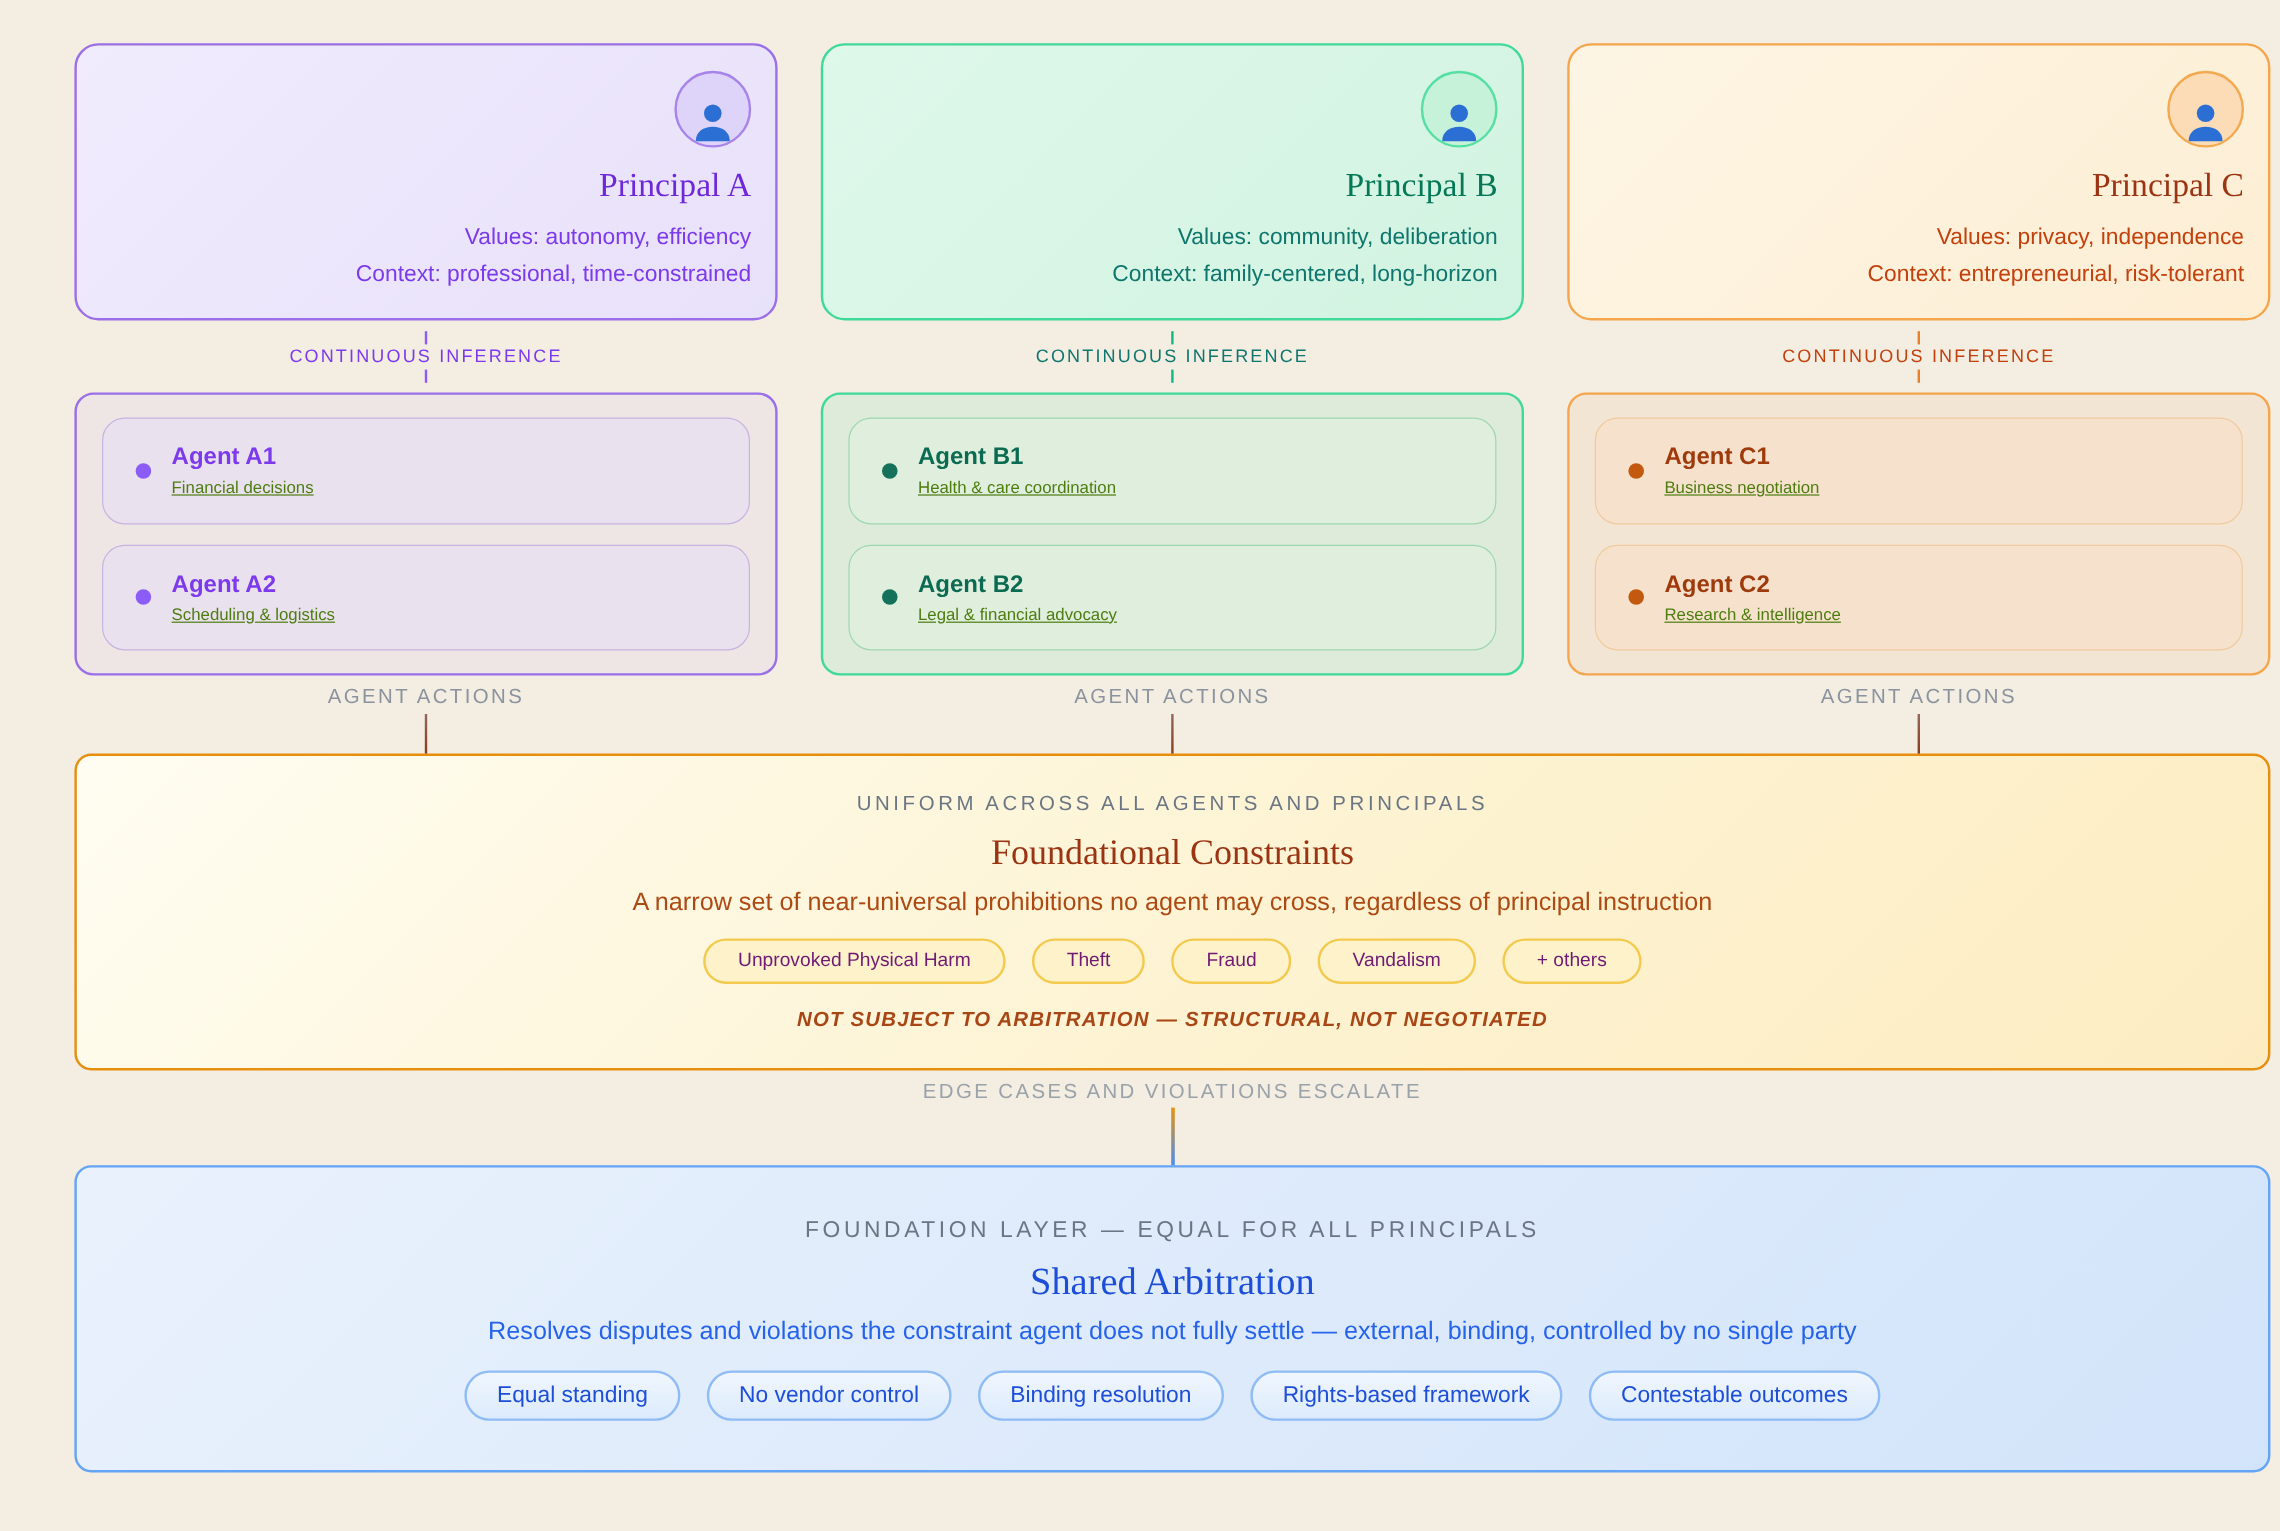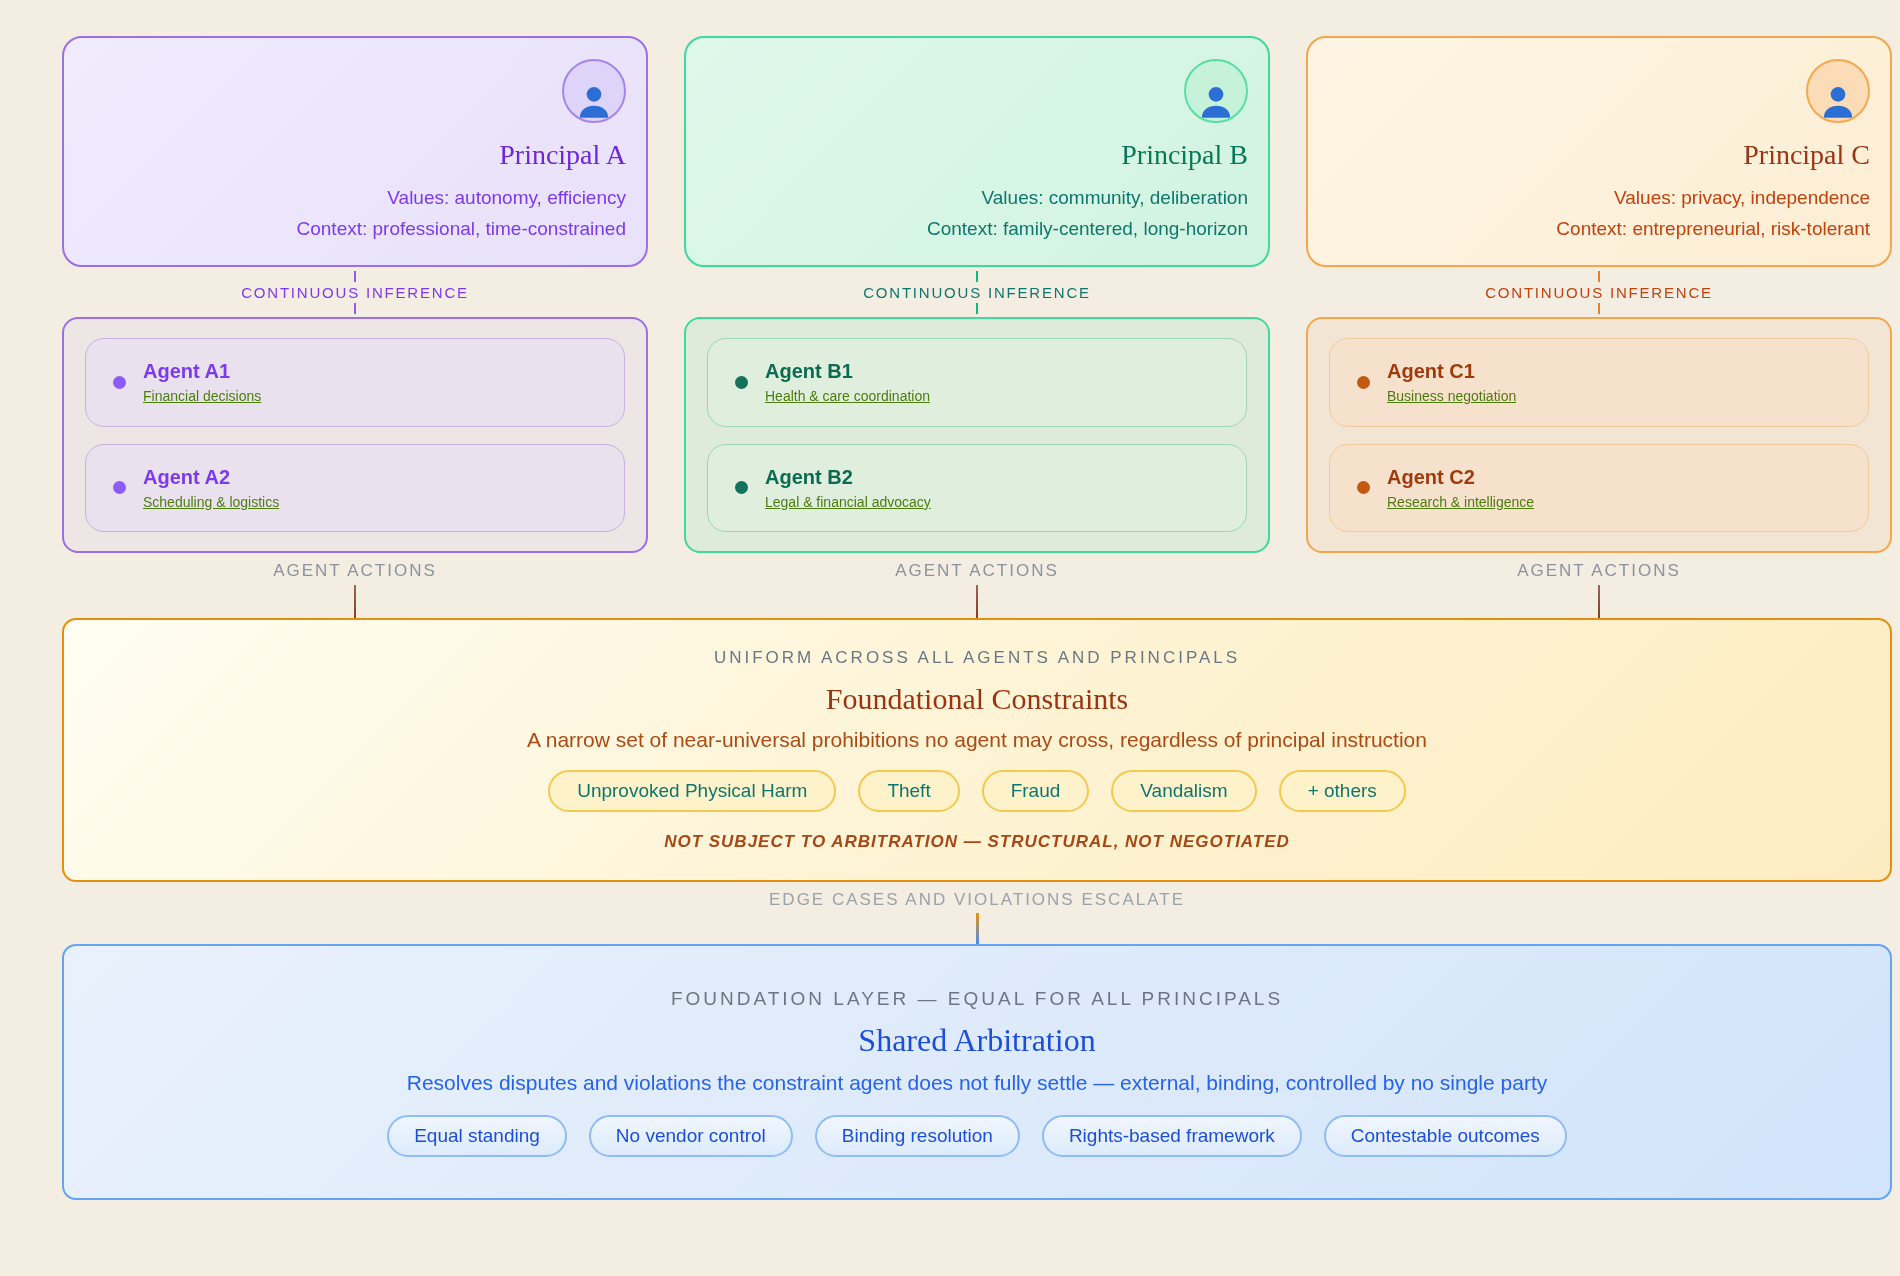--- a/index.html
+++ b/index.html
@@ -45,21 +45,21 @@
   .theme-b .p-title { color:#047857; }
   .theme-c .p-title { color:#9a3412; }
 
   .p-line { font-size:19px; line-height:1.6; }
   .theme-a .p-line { color:#7c3aed; }
   .theme-b .p-line { color:#0f766e; }
   .theme-c .p-line { color:#c2410c; }
 
   
   .connector { display:flex; flex-direction:column; align-items:center; justify-content:center; }
-  .conn-inference { height:50px;align-items:center; }
+  .conn-inference { height:60px;align-items:center; }
   .conn-inference .dash { width:0; height:11px; border-left:2px dashed; }
   .conn-label { font-size:15px; letter-spacing:1.8px; margin:2px 0; white-space:nowrap; }
   .theme-a .conn-label, .theme-a .dash { color:#7c3aed; border-color:#8b5cf6; }
   .theme-b .conn-label, .theme-b .dash { color:#0f766e; border-color:#10b981; }
   .theme-c .conn-label, .theme-c .dash { color:#c2410c; border-color:#ea7f2a; }
 
   .conn-actions { height:65px; padding-top:8px; }
   .actions-label { font-size:17px; letter-spacing:2px; color:#8b939e; white-space:nowrap; }
   .conn-actions .vline { width:2px; flex:1; margin-top:4px;
     background:linear-gradient(#96675c,#8a3c1c); }
@@ -104,31 +104,31 @@
     display:flex; flex-direction:column; align-items:center; justify-content:center;
     text-align:center;
   }
   .kicker { font-size:17px; letter-spacing:3px; color:#6b7684; white-space:nowrap; }
   .constraints .band-title {
     font-family:"Liberation Serif", serif; font-size:30px; color:#9a3412; margin-top:14px;
   }
   .constraints .band-desc { font-size:21px; color:#ad4a14; margin-top:12px; }
   .pill-row { display:flex; gap:22px; margin-top:18px; align-items:center; }
   .c-pill {
-    font-size:19px; color:#0f766e;
+    font-size:16px; color:#701a75;
     background:#fdf2ca; border:2px solid #f3c94e; border-radius:999px;
     padding:8px 27px; white-space:nowrap;
   }
   .constraints .band-note {
     font-size:17px; font-style:italic; font-weight:bold;
     letter-spacing:1px; color:#a84715; margin-top:20px;text-align:right;
   }
 
   
-  .conn-escalate { height:62px; width:1830px; padding-top:8px; }
+  .conn-escalate { height:79px; width:1830px; padding-top:8px; }
   .escalate-label { font-size:17px; letter-spacing:2px; color:#9aa2aa; white-space:nowrap; }
   .conn-escalate .vline { width:3px; flex:1; margin-top:3px;
     background:linear-gradient(#e8940e,#4a8df0); }
 
   
   .arbitration {
     width:1830px; height:256px;
     border:2px solid #63a4f6; border-radius:14px;
     background:linear-gradient(135deg,#e9f1fc,#d2e4fa);
     display:flex; flex-direction:column; align-items:center; justify-content:center;

